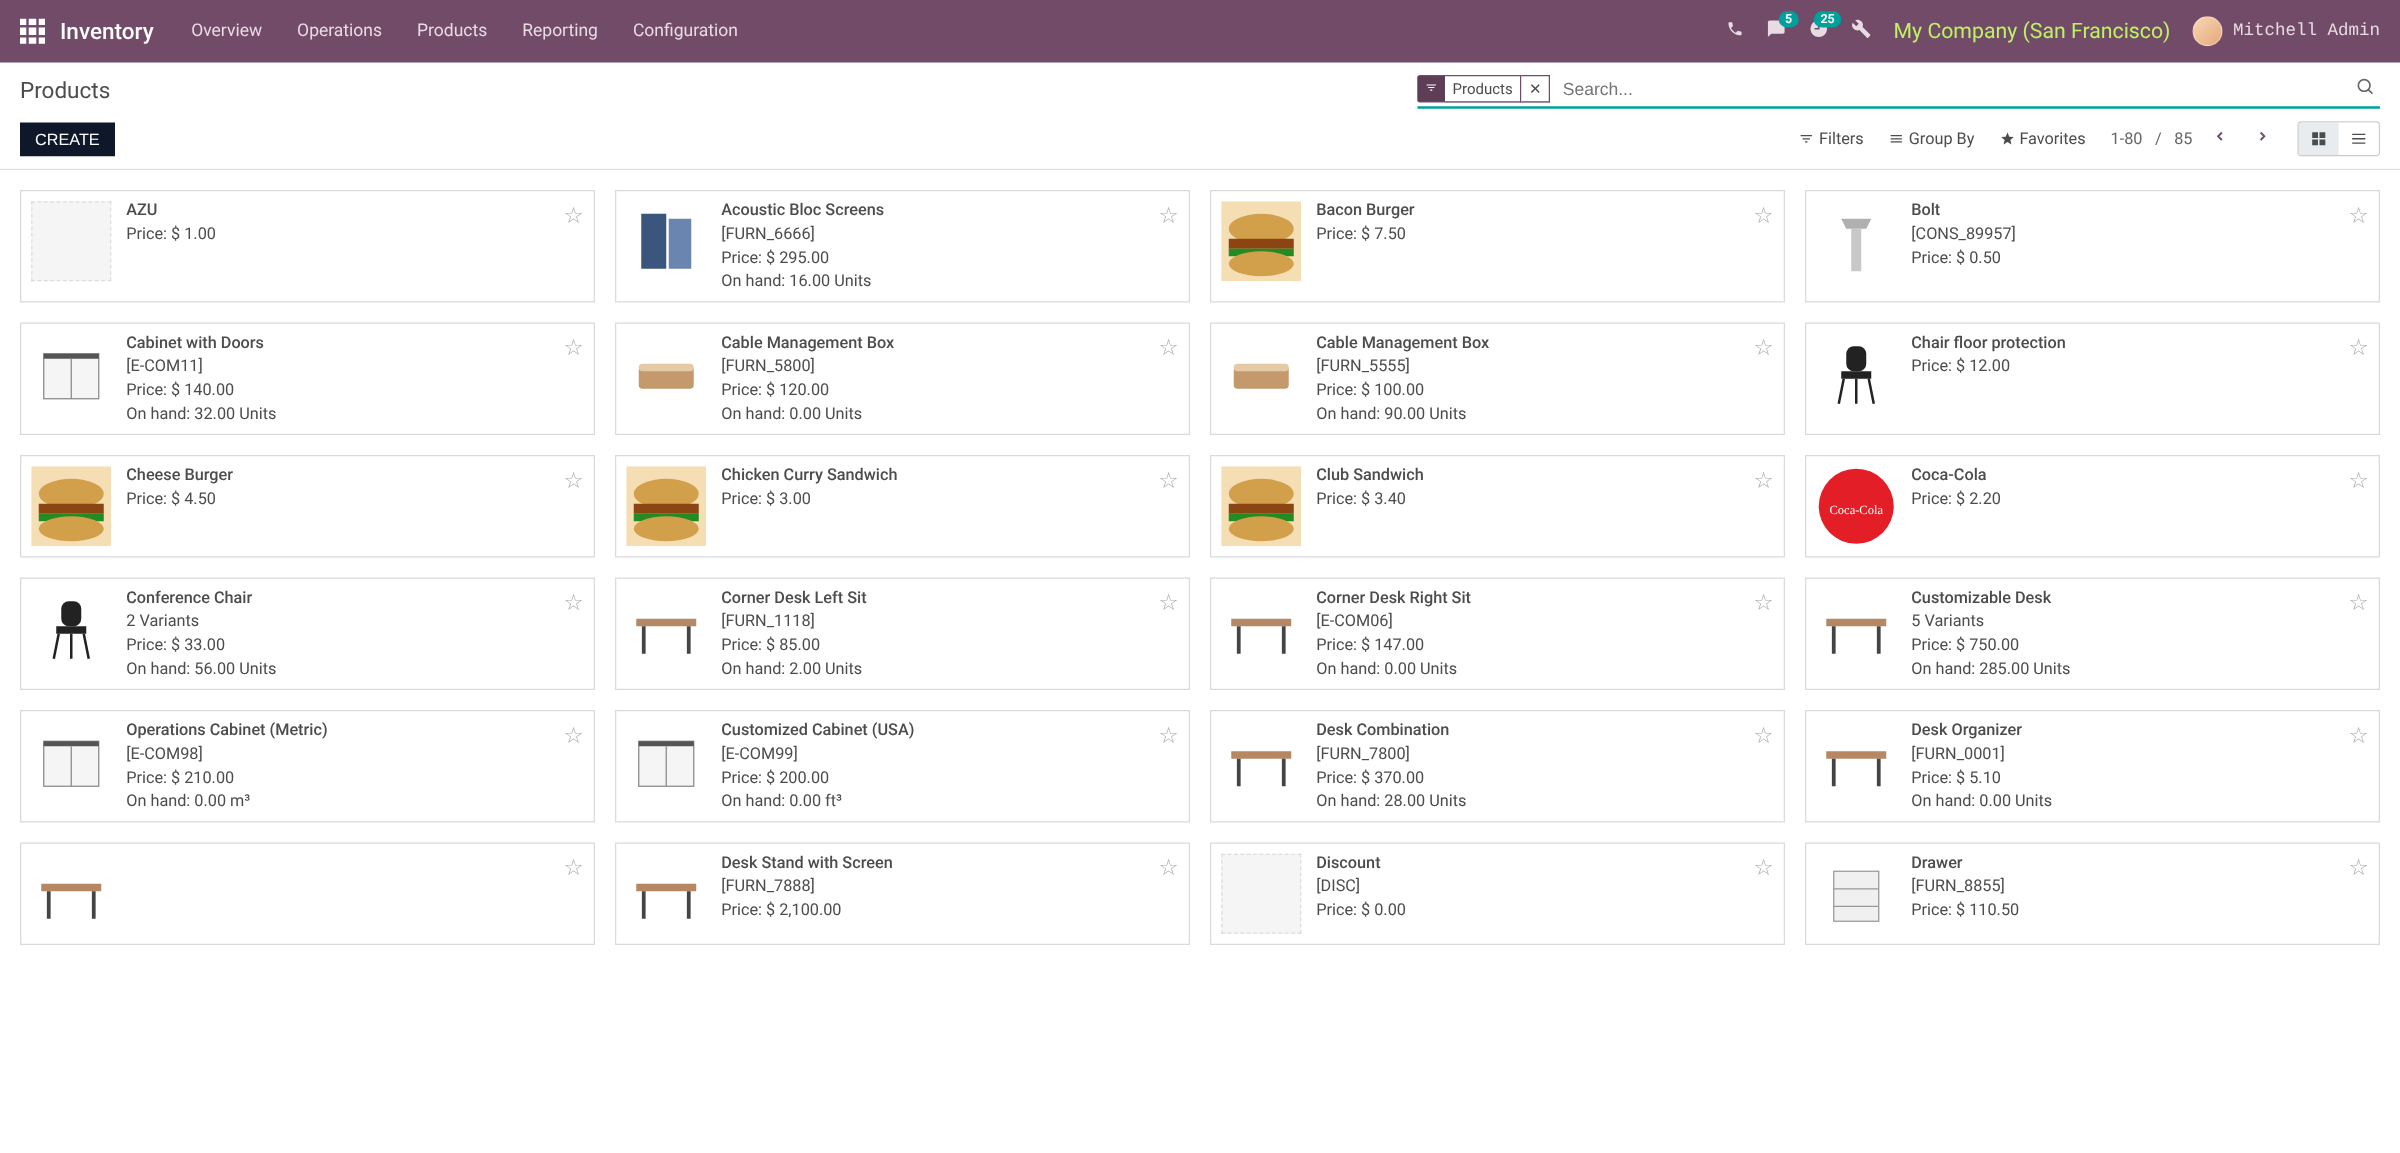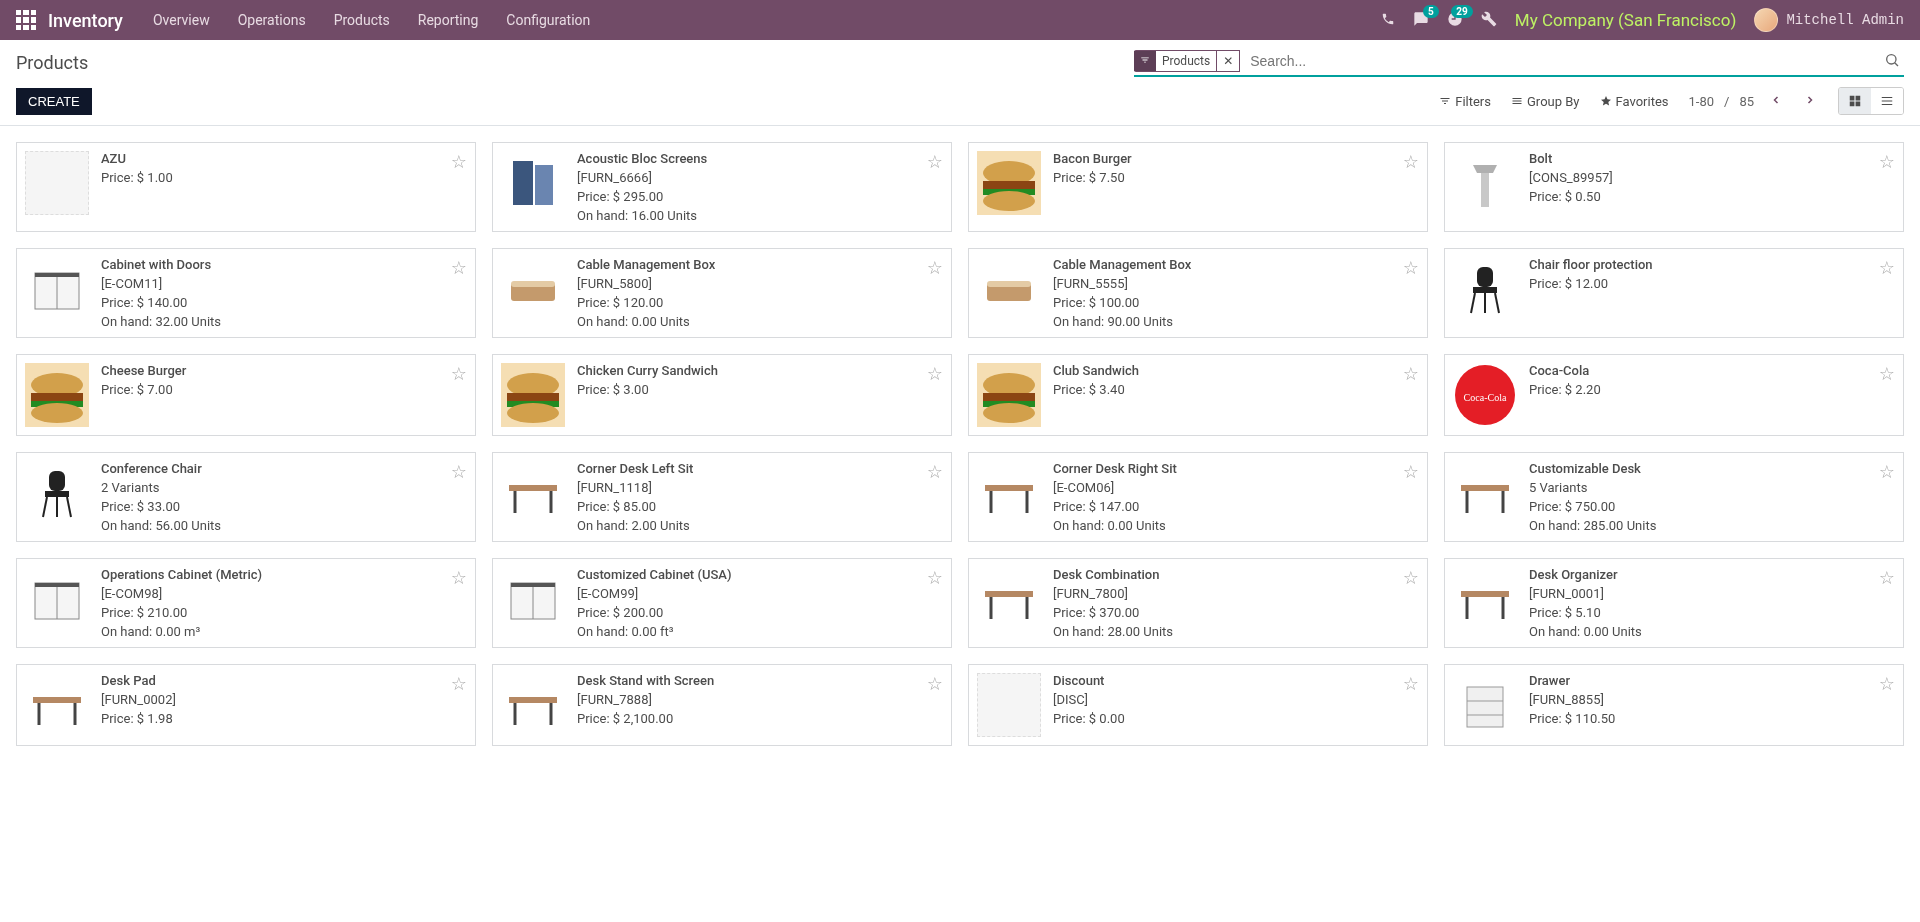--- a/index.html
+++ b/index.html
@@ -1,19 +1,19 @@
 <!DOCTYPE html>
 <html><head>
 <meta charset="utf-8">
 <style>
 * { margin: 0; padding: 0; box-sizing: border-box; }
 body { font-family: -apple-system, BlinkMacSystemFont, "Segoe UI", Roboto, "Helvetica Neue", Arial, sans-serif; font-size: 13px; color: #4c4c4c; background: #fff; overflow-y: scroll; }
 
 
-.topnav { background: #714b67; height: 40px; display: flex; align-items: center; color: #fff; padding: 0 16px; }
+.topnav { background: #714b67; height: 50px; display: flex; align-items: center; color: #fff; padding: 0 16px; }
 .apps-icon { width: 20px; height: 20px; margin-right: 12px; display: grid; grid-template-columns: repeat(3,1fr); grid-template-rows: repeat(3,1fr); gap: 2px; cursor: pointer; }
 .apps-icon div { background: #fff; }
 .app-title { font-size: 18px; font-weight: 500; margin-right: 30px; }
 .nav-menu { display: flex; gap: 28px; flex: 1; }
 .nav-menu a { color: #e8dbe3; text-decoration: none; font-size: 14px; cursor: pointer; }
 .nav-right { display: flex; align-items: center; gap: 18px; }
 .nav-icon { position: relative; cursor: pointer; color: #e8dbe3; }
 .badge { position: absolute; top: -6px; right: -10px; background: #00a09d; color: #fff; font-size: 10px; border-radius: 10px; padding: 1px 5px; font-weight: bold; }
 .company-name { color: #bef264; font-size: 17px; cursor: pointer; }
 .user-block { display: flex; align-items: center; gap: 8px; cursor: pointer; font-family: Liberation Mono, monospace; }
@@ -91,21 +91,21 @@
     <span class="nav-icon">
       <svg width="16" height="16" viewBox="0 0 24 24" fill="currentColor">
           <path d="M20 2H4c-1.1 0-2 .9-2 2v18l4-4h14c1.1 0 2-.9 2-2V4c0-1.1-.9-2-2-2z"></path>
         </svg>
       <span class="badge">5</span>
     </span>
     <span class="nav-icon">
       <svg width="16" height="16" viewBox="0 0 24 24" fill="currentColor">
           <path d="M12 2a10 10 0 100 20 10 10 0 000-20zm1 11H7v-2h4V6h2v7z"></path>
         </svg>
-      <span class="badge">29</span>
+      <span class="badge">25</span>
     </span>
     <span class="nav-icon">
       <svg width="16" height="16" viewBox="0 0 24 24" fill="currentColor">
           <path d="M22.7 19l-9.1-9.1c.9-2.3.4-5-1.5-6.9-2-2-5-2.4-7.4-1.3L9 6 6 9 1.6 4.7C.4 7.1.9 10.1 2.9 12.1c1.9 1.9 4.6 2.4 6.9 1.5l9.1 9.1c.4.4 1 .4 1.4 0l2.3-2.3c.5-.4.5-1.1.1-1.4z"></path>
         </svg>
     </span>
     <span class="company-name">My Company (San Francisco)</span>
     <div class="user-block">
       <div class="avatar"></div>
       <span class="user-name">Mitchell Admin</span>
@@ -323,21 +323,21 @@
         <svg class="mockimg" viewBox="0 0 64 64">
           <rect width="64" height="64" fill="#f5deb3"></rect>
           <ellipse cx="32" cy="22" rx="26" ry="12" fill="#d2a04b"></ellipse>
           <rect x="6" y="30" width="52" height="8" fill="#8b4513"></rect>
           <rect x="6" y="38" width="52" height="6" fill="#228b22"></rect>
           <ellipse cx="32" cy="50" rx="26" ry="10" fill="#d2a04b"></ellipse>
         </svg>
       </div>
       <div class="card-body">
         <div class="card-title">Cheese Burger</div>
-        <div class="card-line">Price: $ 7.00</div>
+        <div class="card-line">Price: $ 4.50</div>
       </div>
     </div>
     <div class="card">
       <span class="star">☆</span>
       <div class="card-img">
         <svg class="mockimg" viewBox="0 0 64 64">
           <rect width="64" height="64" fill="#f5deb3"></rect>
           <ellipse cx="32" cy="22" rx="26" ry="12" fill="#d2a04b"></ellipse>
           <rect x="6" y="30" width="52" height="8" fill="#8b4513"></rect>
           <rect x="6" y="38" width="52" height="6" fill="#228b22"></rect>
@@ -519,25 +519,20 @@
     <div class="card">
       <span class="star">☆</span>
       <div class="card-img">
         <svg class="mockimg" viewBox="0 0 64 64">
           <rect width="64" height="64" fill="#fff"></rect>
           <rect x="8" y="24" width="48" height="6" fill="#b58863"></rect>
           <line x1="14" y1="30" x2="14" y2="52" stroke="#444" stroke-width="3"></line>
           <line x1="50" y1="30" x2="50" y2="52" stroke="#444" stroke-width="3"></line>
         </svg>
       </div>
-      <div class="card-body">
-        <div class="card-title">Desk Pad</div>
-        <div class="card-line">[FURN_0002]</div>
-        <div class="card-line">Price: $ 1.98</div>
-      </div>
     </div>
     <div class="card">
       <span class="star">☆</span>
       <div class="card-img">
         <svg class="mockimg" viewBox="0 0 64 64">
           <rect width="64" height="64" fill="#fff"></rect>
           <rect x="8" y="24" width="48" height="6" fill="#b58863"></rect>
           <line x1="14" y1="30" x2="14" y2="52" stroke="#444" stroke-width="3"></line>
           <line x1="50" y1="30" x2="50" y2="52" stroke="#444" stroke-width="3"></line>
         </svg>

